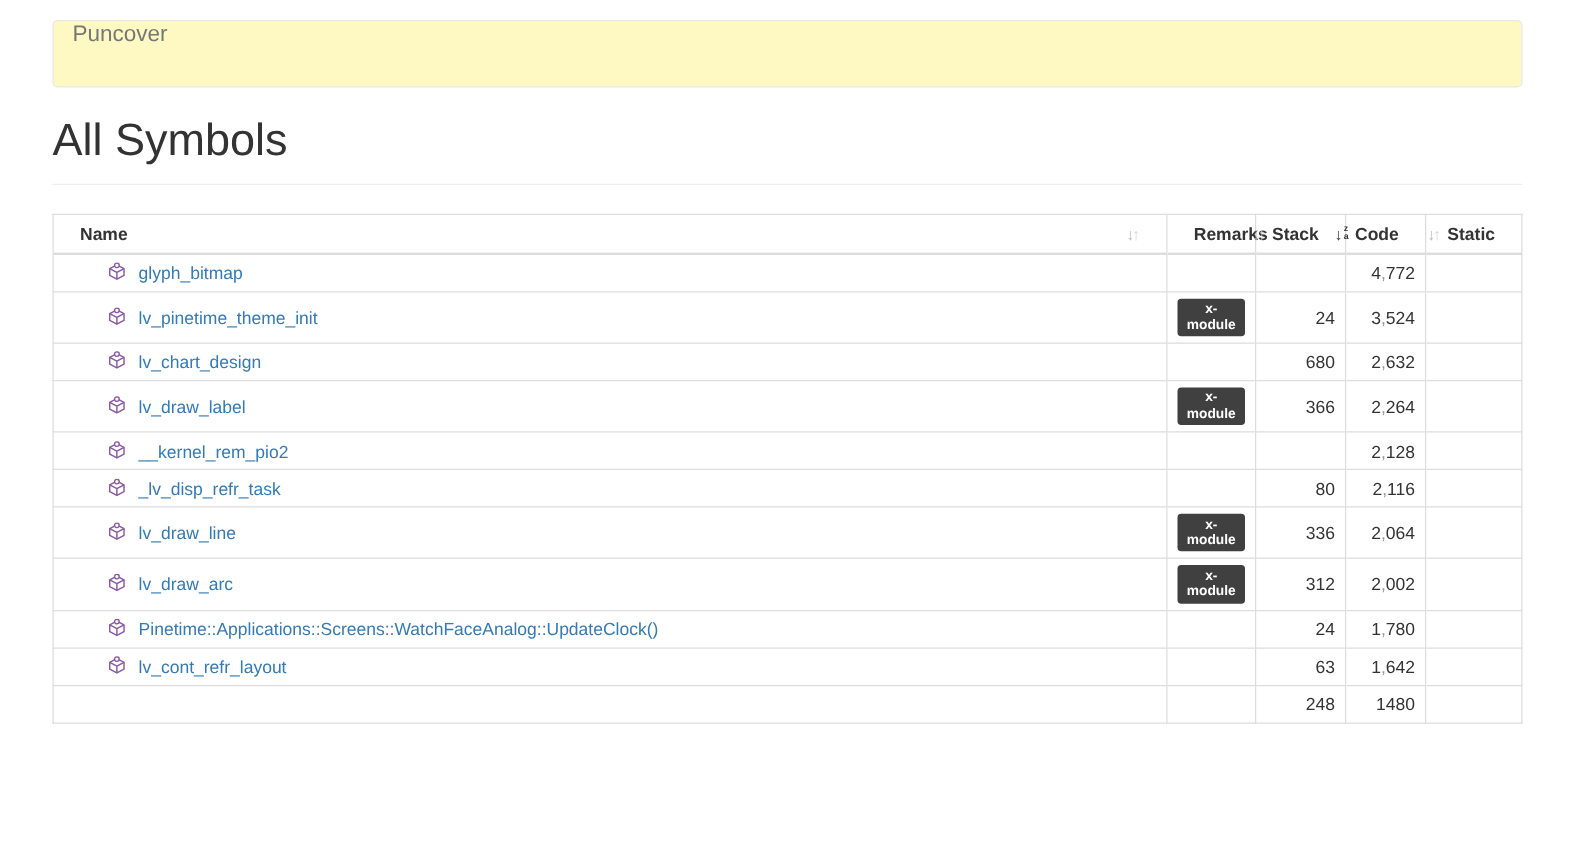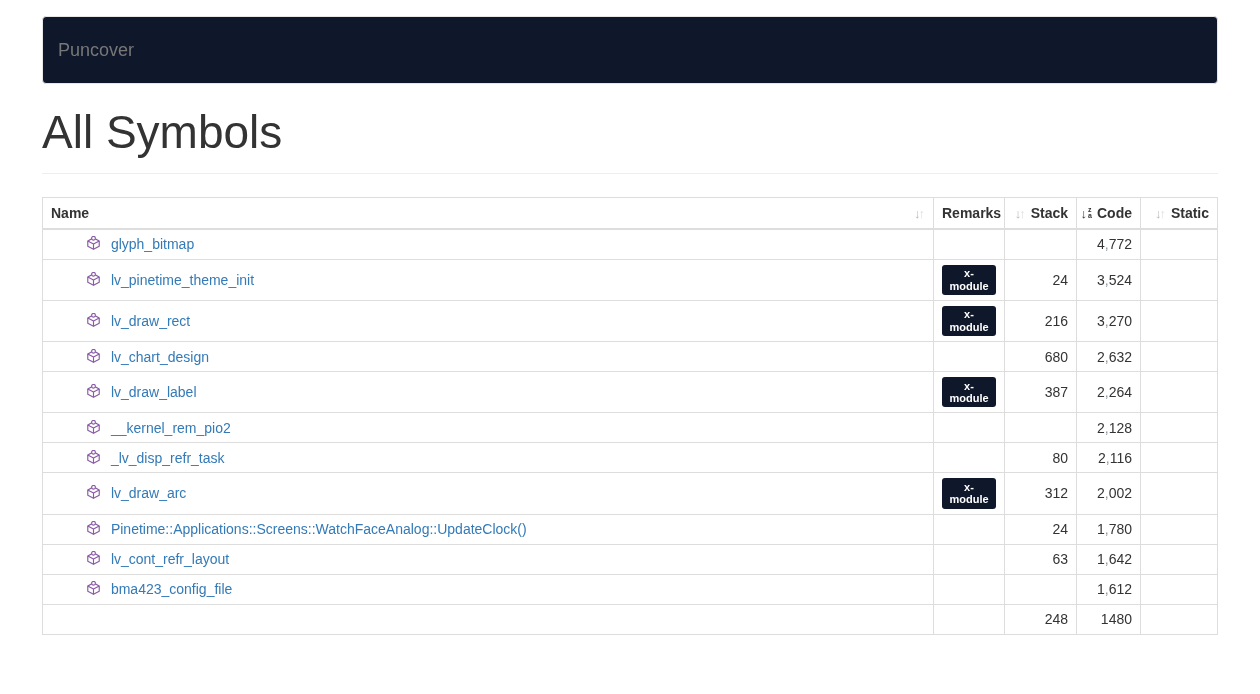--- a/index.html
+++ b/index.html
@@ -7,42 +7,42 @@
   body {
     width: 1260px; height: 694px; overflow: hidden;
     background: #fff; color: #333;
     font-family: "Liberation Sans", "DejaVu Sans", sans-serif;
     font-size: 14px;
   }
   .container { width: 1176px; margin: 0 auto; padding-top: 16px; }
 
   
   .navbar {
-    height: 68px; background: #0f172a;
+    height: 54px; background: #fef9c3;
     border: 1px solid #e7e7e7; border-radius: 4px;
-    display: flex; align-items: center; padding: 0 15px;
+    display: flex; align-items: flex-start; padding: 0 15px;
   }
   .navbar-brand { font-size: 18px; color: #777; cursor: pointer; }
 
   
-  h1.page-title { font-size: 46px; font-weight: 500; margin: 21px 0 14px; color: #333; letter-spacing: 0; }
+  h1.page-title { font-size: 36px; font-weight: 500; margin: 21px 0 14px; color: #333; letter-spacing: 0; }
   hr.rule { border: 0; border-top: 1px solid #eee; margin: 0; }
 
   
   table.symbols { width: 100%; border-collapse: collapse; margin-top: 23px; table-layout: fixed; }
   col.c-name { width: auto; }
   col.c-remarks { width: 71px; }
   col.c-stack { width: 72px; }
   col.c-code { width: 64px; }
   col.c-static { width: 77px; }
 
   th, td { border: 1px solid #ddd; vertical-align: middle; }
   thead th {
     border-bottom: 2px solid #ddd; font-weight: bold; color: #333;
-    padding: 7px 8px; text-align: left; cursor: pointer; white-space: nowrap; margin-left: 37px;
+    padding: 7px 21px; text-align: left; cursor: pointer; white-space: nowrap; margin-left: 37px;
   }
   tbody td { padding: 5px 8px; height: 30px; }
 
   .hwrap { display: flex; align-items: center; }
   .hwrap.between { justify-content: space-between; }
   .hwrap.right { justify-content: flex-end; gap: 5px; }
   .hwrap.center { justify-content: flex-start; }
 
   
   .sort-unsorted { display: inline-flex; font-weight: bold; font-size: 13px; line-height: 13px; letter-spacing: -2px; padding-right: 2px; }
@@ -54,21 +54,21 @@
 
   
   td.cell-name { white-space: nowrap; overflow: hidden; padding-left: 43px; }
   td.cell-name svg { vertical-align: -2px; margin-right: 6px; }
   td.cell-name a { color: #337ab7; text-decoration: none; }
   td.cell-remarks { text-align: center; }
   td.cell-num { text-align: right; font-variant-numeric: tabular-nums; }
   td.cell-static { background: #fff; }
 
   .badge-xmodule {
-    display: inline-block; background: #0f172a; color: #fff;
+    display: inline-block; background: #404040; color: #fff;
     font-size: 11px; font-weight: bold; line-height: 1.15;
     padding: 2.5px 7px; border-radius: 3px;
   }
   .comma { color: #8d969c; }
 </style>
 </head>
 <body>
 
 <div class="container">
 
@@ -163,49 +163,36 @@
           <td class="cell-num fade-comma">3<span class="comma">,</span>524</td>
           <td class="cell-num cell-static fade-comma"></td>
         </tr>
         <tr>
           <td class="cell-name">
   <svg width="15" height="15" viewBox="0 0 16 16" aria-hidden="true">
     <path d="M8 2 L14.1 5.3 L14.1 10.9 L8 14.2 L1.9 10.9 L1.9 5.3 Z" fill="none" stroke="#8a5aa5" stroke-width="1.25" stroke-linejoin="round"></path>
     <path d="M1.9 5.3 L8 8.5 L14.1 5.3 M8 8.5 L8 14.2" fill="none" stroke="#8a5aa5" stroke-width="1.25" stroke-linejoin="round"></path>
     <circle cx="8" cy="2.4" r="2" fill="#fff" stroke="#8a5aa5" stroke-width="1.2"></circle>
   </svg>
-<a href="#">lv_draw_rect</a></td>
-          <td class="cell-remarks"><span class="badge-xmodule">x-module</span></td>
-          <td class="cell-num fade-comma">216</td>
-          <td class="cell-num fade-comma">3<span class="comma">,</span>270</td>
-          <td class="cell-num cell-static fade-comma"></td>
-        </tr>
-        <tr>
-          <td class="cell-name">
-  <svg width="15" height="15" viewBox="0 0 16 16" aria-hidden="true">
-    <path d="M8 2 L14.1 5.3 L14.1 10.9 L8 14.2 L1.9 10.9 L1.9 5.3 Z" fill="none" stroke="#8a5aa5" stroke-width="1.25" stroke-linejoin="round"></path>
-    <path d="M1.9 5.3 L8 8.5 L14.1 5.3 M8 8.5 L8 14.2" fill="none" stroke="#8a5aa5" stroke-width="1.25" stroke-linejoin="round"></path>
-    <circle cx="8" cy="2.4" r="2" fill="#fff" stroke="#8a5aa5" stroke-width="1.2"></circle>
-  </svg>
 <a href="#">lv_chart_design</a></td>
           <td class="cell-remarks"></td>
           <td class="cell-num fade-comma">680</td>
           <td class="cell-num fade-comma">2<span class="comma">,</span>632</td>
           <td class="cell-num cell-static fade-comma"></td>
         </tr>
         <tr>
           <td class="cell-name">
   <svg width="15" height="15" viewBox="0 0 16 16" aria-hidden="true">
     <path d="M8 2 L14.1 5.3 L14.1 10.9 L8 14.2 L1.9 10.9 L1.9 5.3 Z" fill="none" stroke="#8a5aa5" stroke-width="1.25" stroke-linejoin="round"></path>
     <path d="M1.9 5.3 L8 8.5 L14.1 5.3 M8 8.5 L8 14.2" fill="none" stroke="#8a5aa5" stroke-width="1.25" stroke-linejoin="round"></path>
     <circle cx="8" cy="2.4" r="2" fill="#fff" stroke="#8a5aa5" stroke-width="1.2"></circle>
   </svg>
 <a href="#">lv_draw_label</a></td>
           <td class="cell-remarks"><span class="badge-xmodule">x-module</span></td>
-          <td class="cell-num fade-comma">387</td>
+          <td class="cell-num fade-comma">366</td>
           <td class="cell-num fade-comma">2<span class="comma">,</span>264</td>
           <td class="cell-num cell-static fade-comma"></td>
         </tr>
         <tr>
           <td class="cell-name">
   <svg width="15" height="15" viewBox="0 0 16 16" aria-hidden="true">
     <path d="M8 2 L14.1 5.3 L14.1 10.9 L8 14.2 L1.9 10.9 L1.9 5.3 Z" fill="none" stroke="#8a5aa5" stroke-width="1.25" stroke-linejoin="round"></path>
     <path d="M1.9 5.3 L8 8.5 L14.1 5.3 M8 8.5 L8 14.2" fill="none" stroke="#8a5aa5" stroke-width="1.25" stroke-linejoin="round"></path>
     <circle cx="8" cy="2.4" r="2" fill="#fff" stroke="#8a5aa5" stroke-width="1.2"></circle>
   </svg>
@@ -228,20 +215,33 @@
           <td class="cell-num fade-comma">2<span class="comma">,</span>116</td>
           <td class="cell-num cell-static fade-comma"></td>
         </tr>
         <tr>
           <td class="cell-name">
   <svg width="15" height="15" viewBox="0 0 16 16" aria-hidden="true">
     <path d="M8 2 L14.1 5.3 L14.1 10.9 L8 14.2 L1.9 10.9 L1.9 5.3 Z" fill="none" stroke="#8a5aa5" stroke-width="1.25" stroke-linejoin="round"></path>
     <path d="M1.9 5.3 L8 8.5 L14.1 5.3 M8 8.5 L8 14.2" fill="none" stroke="#8a5aa5" stroke-width="1.25" stroke-linejoin="round"></path>
     <circle cx="8" cy="2.4" r="2" fill="#fff" stroke="#8a5aa5" stroke-width="1.2"></circle>
   </svg>
+<a href="#">lv_draw_line</a></td>
+          <td class="cell-remarks"><span class="badge-xmodule">x-module</span></td>
+          <td class="cell-num fade-comma">336</td>
+          <td class="cell-num fade-comma">2<span class="comma">,</span>064</td>
+          <td class="cell-num cell-static fade-comma"></td>
+        </tr>
+        <tr>
+          <td class="cell-name">
+  <svg width="15" height="15" viewBox="0 0 16 16" aria-hidden="true">
+    <path d="M8 2 L14.1 5.3 L14.1 10.9 L8 14.2 L1.9 10.9 L1.9 5.3 Z" fill="none" stroke="#8a5aa5" stroke-width="1.25" stroke-linejoin="round"></path>
+    <path d="M1.9 5.3 L8 8.5 L14.1 5.3 M8 8.5 L8 14.2" fill="none" stroke="#8a5aa5" stroke-width="1.25" stroke-linejoin="round"></path>
+    <circle cx="8" cy="2.4" r="2" fill="#fff" stroke="#8a5aa5" stroke-width="1.2"></circle>
+  </svg>
 <a href="#">lv_draw_arc</a></td>
           <td class="cell-remarks"><span class="badge-xmodule">x-module</span></td>
           <td class="cell-num fade-comma">312</td>
           <td class="cell-num fade-comma">2<span class="comma">,</span>002</td>
           <td class="cell-num cell-static fade-comma"></td>
         </tr>
         <tr>
           <td class="cell-name">
   <svg width="15" height="15" viewBox="0 0 16 16" aria-hidden="true">
     <path d="M8 2 L14.1 5.3 L14.1 10.9 L8 14.2 L1.9 10.9 L1.9 5.3 Z" fill="none" stroke="#8a5aa5" stroke-width="1.25" stroke-linejoin="round"></path>
@@ -262,33 +262,20 @@
     <circle cx="8" cy="2.4" r="2" fill="#fff" stroke="#8a5aa5" stroke-width="1.2"></circle>
   </svg>
 <a href="#">lv_cont_refr_layout</a></td>
           <td class="cell-remarks"></td>
           <td class="cell-num fade-comma">63</td>
           <td class="cell-num fade-comma">1<span class="comma">,</span>642</td>
           <td class="cell-num cell-static fade-comma"></td>
         </tr>
         <tr>
           <td class="cell-name">
-  <svg width="15" height="15" viewBox="0 0 16 16" aria-hidden="true">
-    <path d="M8 2 L14.1 5.3 L14.1 10.9 L8 14.2 L1.9 10.9 L1.9 5.3 Z" fill="none" stroke="#8a5aa5" stroke-width="1.25" stroke-linejoin="round"></path>
-    <path d="M1.9 5.3 L8 8.5 L14.1 5.3 M8 8.5 L8 14.2" fill="none" stroke="#8a5aa5" stroke-width="1.25" stroke-linejoin="round"></path>
-    <circle cx="8" cy="2.4" r="2" fill="#fff" stroke="#8a5aa5" stroke-width="1.2"></circle>
-  </svg>
-<a href="#">bma423_config_file</a></td>
-          <td class="cell-remarks"></td>
-          <td class="cell-num fade-comma"></td>
-          <td class="cell-num fade-comma">1<span class="comma">,</span>612</td>
-          <td class="cell-num cell-static fade-comma"></td>
-        </tr>
-        <tr>
-          <td class="cell-name">
   
 </td>
           <td class="cell-remarks"></td>
           <td class="cell-num fade-comma">248</td>
           <td class="cell-num fade-comma">1480</td>
           <td class="cell-num cell-static fade-comma"></td>
         </tr>
       </tbody>
   </table>
 

